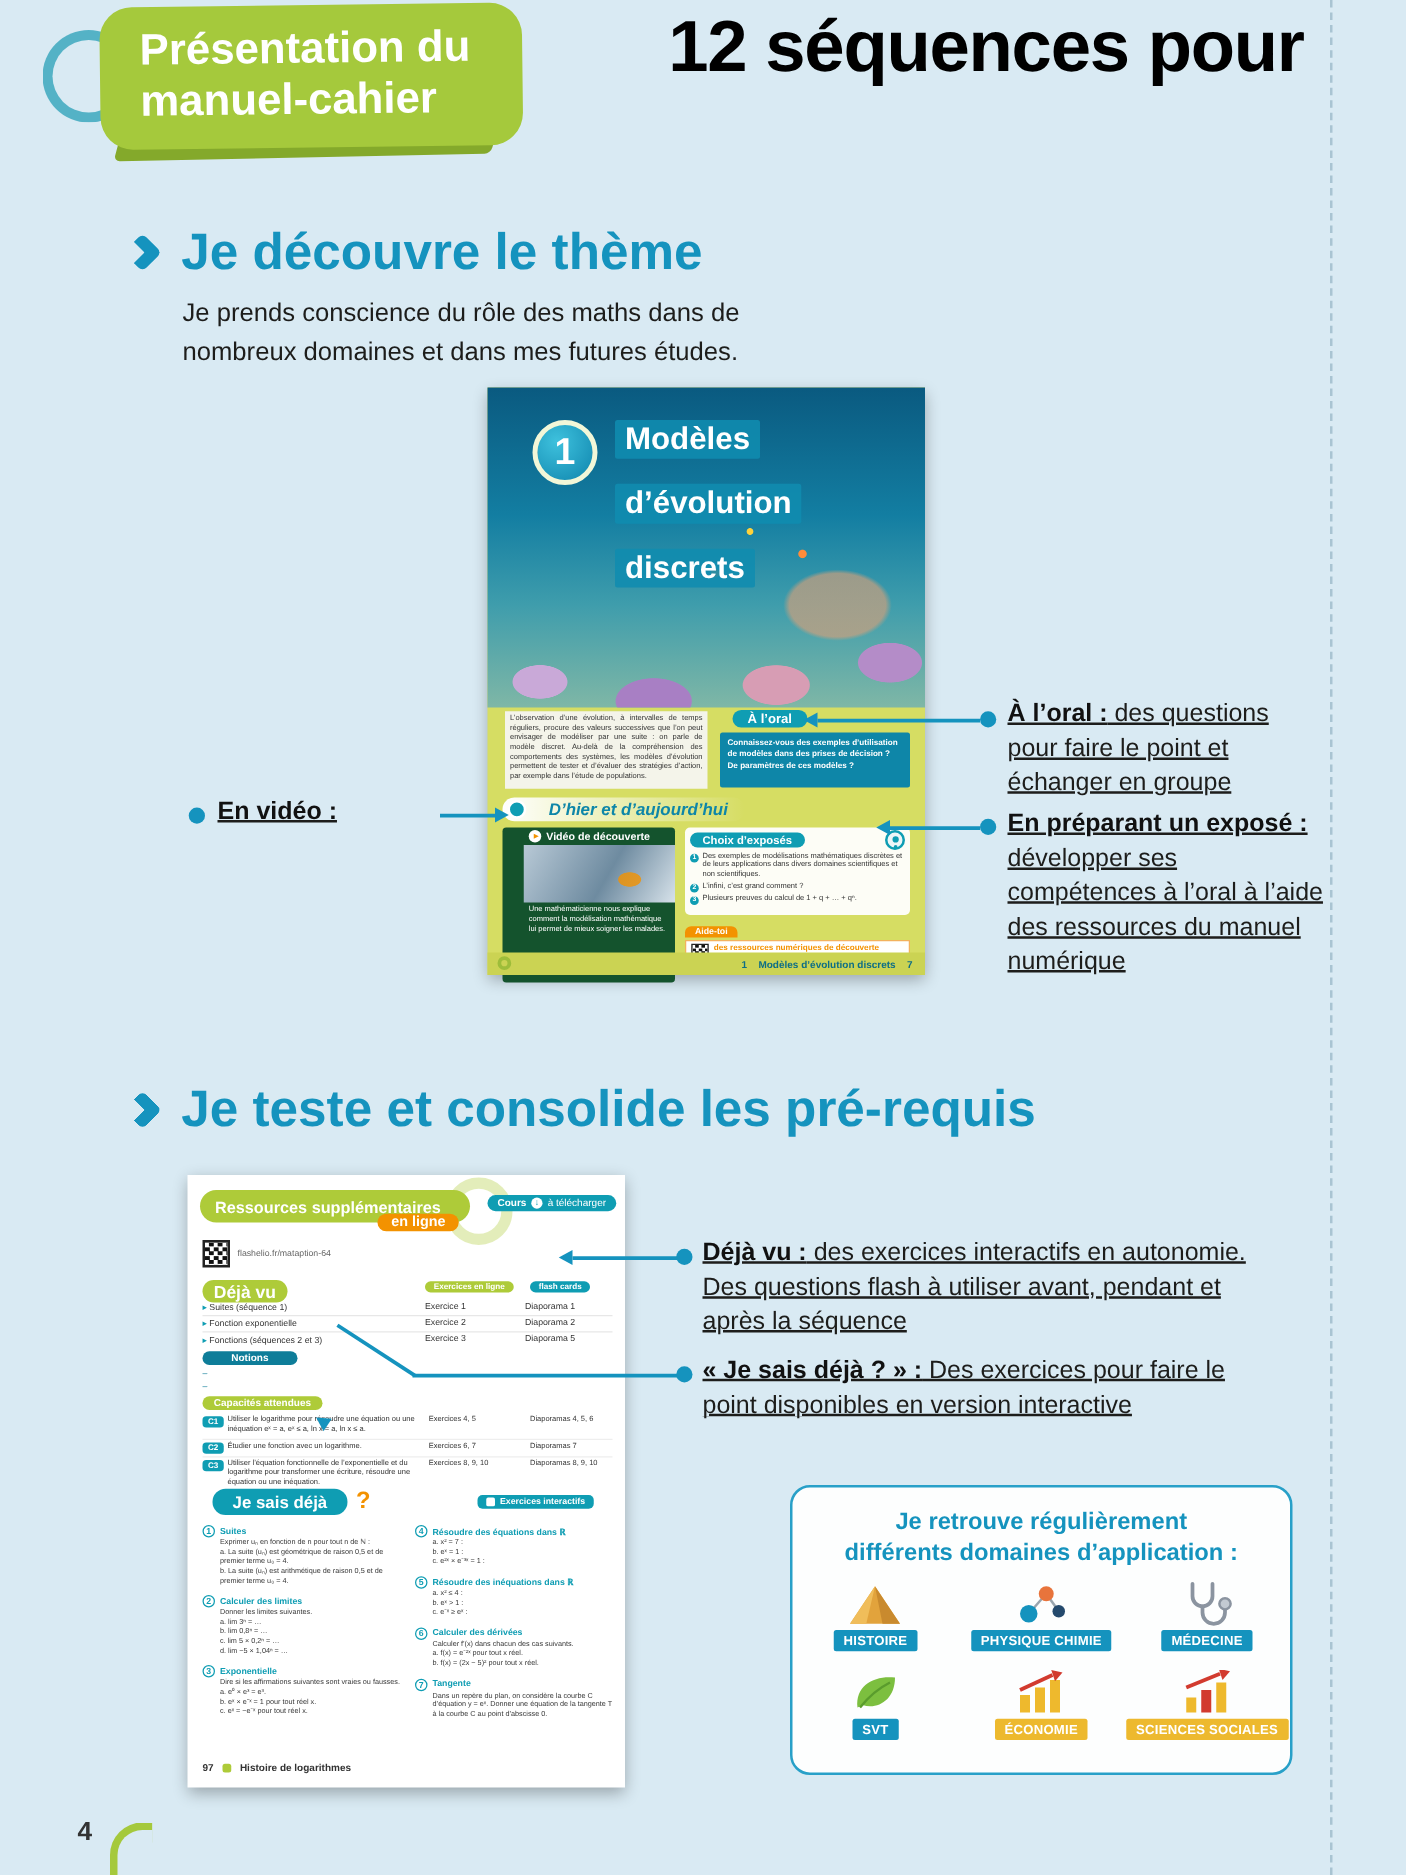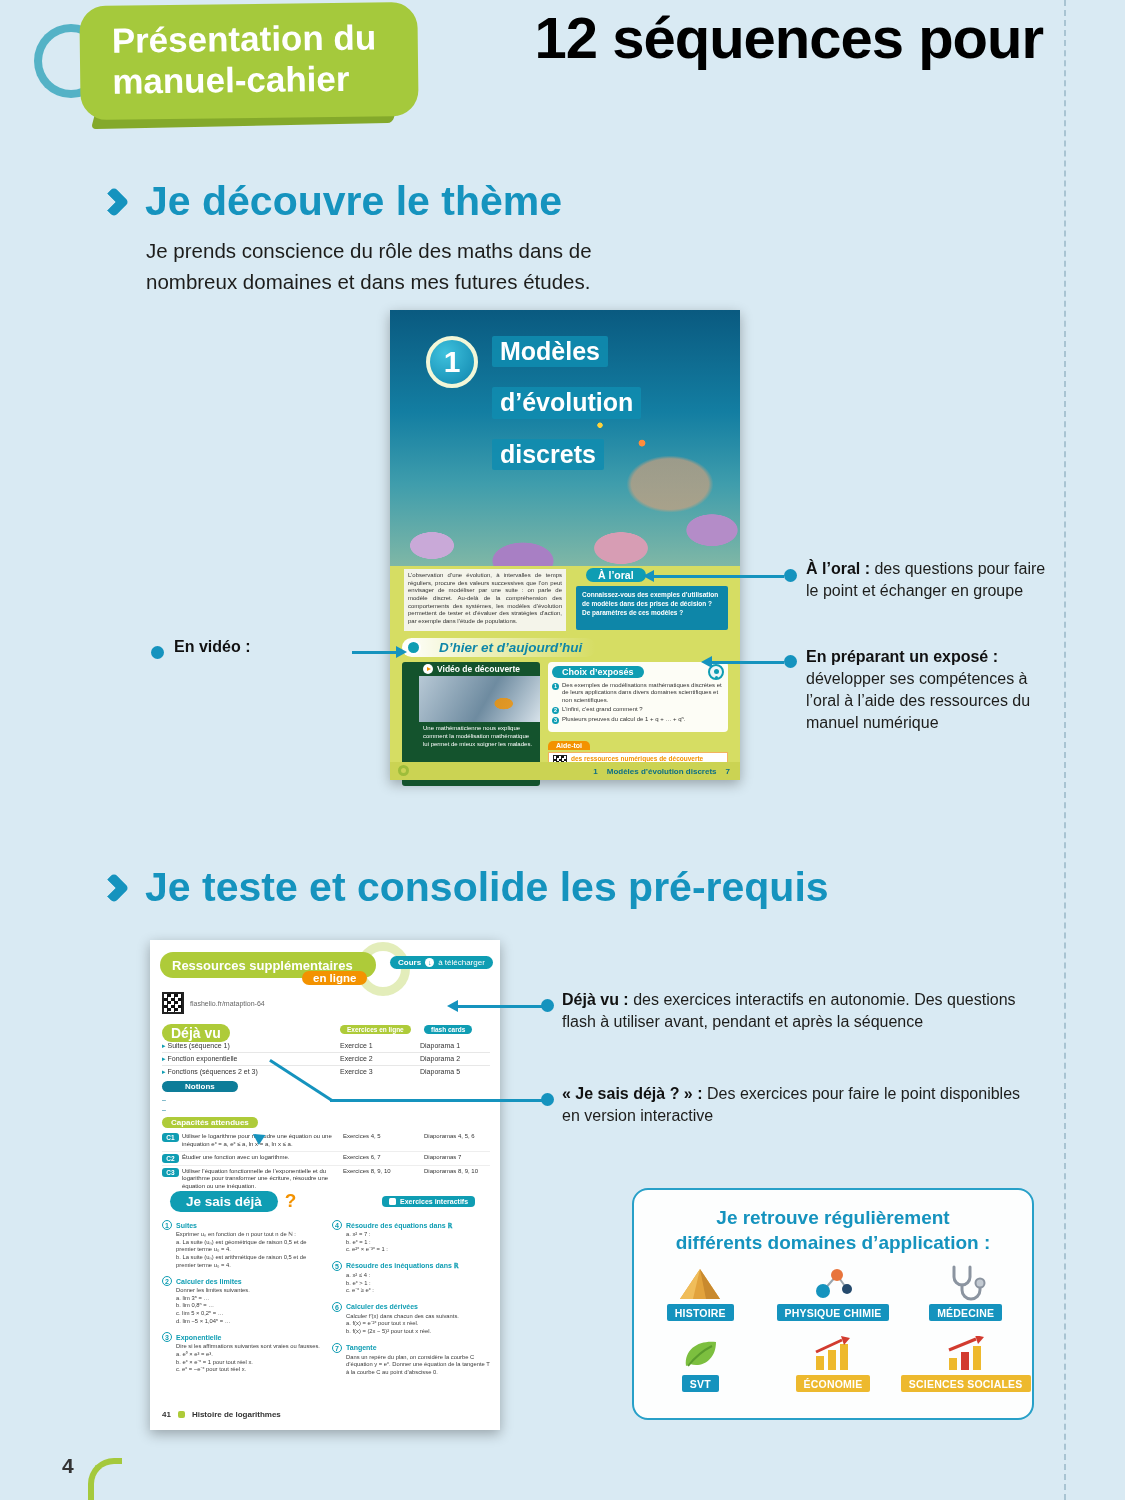--- a/index.html
+++ b/index.html
@@ -86,21 +86,21 @@
   .t1-footer-deco { position:absolute; left:8px; top:3px; width:11px; height:11px; border-radius:50%;
     border:3px solid #9ebd3a; }
 
   
   .co-dot { position:absolute; width:13px; height:13px; border-radius:50%; background:#1593be; }
   .co-line { position:absolute; height:0; border-top:3px solid #1593be; }
   .co-arrow-l { position:absolute; width:0; height:0; border-top:6px solid transparent;
     border-bottom:6px solid transparent; border-right:11px solid #1593be; }
   .co-arrow-r { position:absolute; width:0; height:0; border-top:6px solid transparent;
     border-bottom:6px solid transparent; border-left:11px solid #1593be; }
-  .co-text { position:absolute; font-size:16px; color:#1d1d1b; line-height:1.38; }
+  .co-text { position:absolute; font-size:20px; color:#1d1d1b; line-height:1.38;text-decoration:underline; }
   .co-text b { font-weight:700; color:#111; }
   .co-text b.block { display:block; }
 
   
   .thumb2 { position:absolute; left:150px; top:940px; width:350px; height:490px; background:#fff;
     box-shadow:0 4px 12px rgba(0,0,0,.3); }
   .t2-swirl { position:absolute; left:206px; top:2px; width:54px; height:54px; border-radius:50%;
     border:9px solid rgba(174,203,57,.35); }
   .t2-head { position:absolute; left:10px; top:12px; width:216px; height:26px; background:#aecb39;
     border-radius:14px; color:#fff; font-weight:700; font-size:13px; display:flex; align-items:center; padding-left:12px; }
@@ -415,21 +415,21 @@
           <div class="ex-head">
             <span class="ex-num">7</span>
             <span class="ex-title">Tangente</span>
           </div>
           <div class="ex-body">Dans un repère du plan, on considère la courbe C d’équation y = eˣ. Donner une équation de la tangente T à la courbe C au point d’abscisse 0.</div>
         </div>
         </div>
     </div>
 
     <div class="t2-footer">
-      <span class="pg">41</span>
+      <span class="pg">97</span>
       <span class="t2-footer-ico"></span>
       <span style="font-weight:700;">Histoire de logarithmes</span>
     </div>
   </div>
 
   <div class="co-arrow-l" style="left:447px;top:1000px;"></div>
   <div class="co-line" style="left:458px;top:1005px;width:84px;"></div>
   <div class="co-dot" style="left:541px;top:999px;"></div>
   <p class="co-text" style="left:562px;top:989px;width:455px;">
     <b>Déjà vu :</b><span> des exercices interactifs en autonomie. Des questions flash à utiliser avant, pendant et après la séquence</span>

